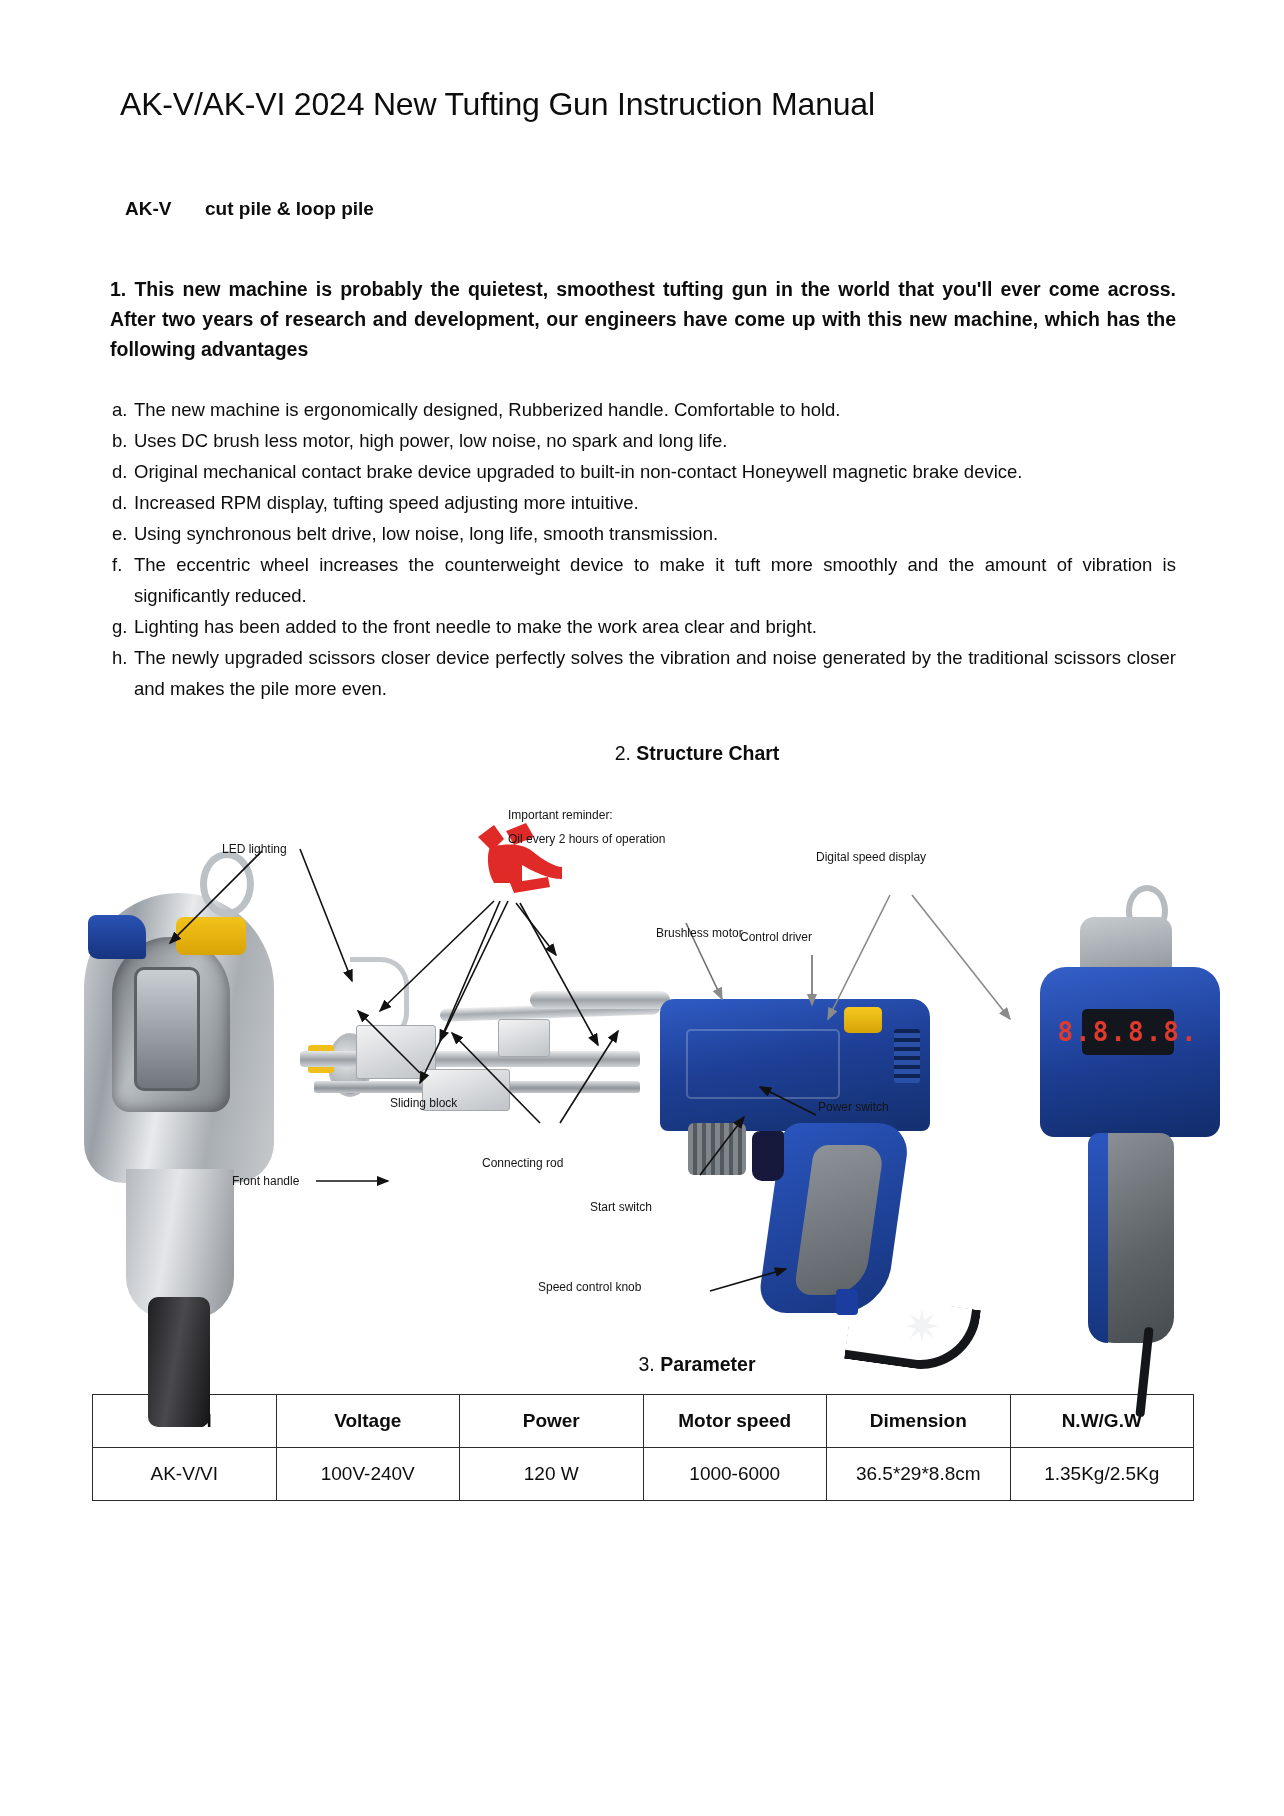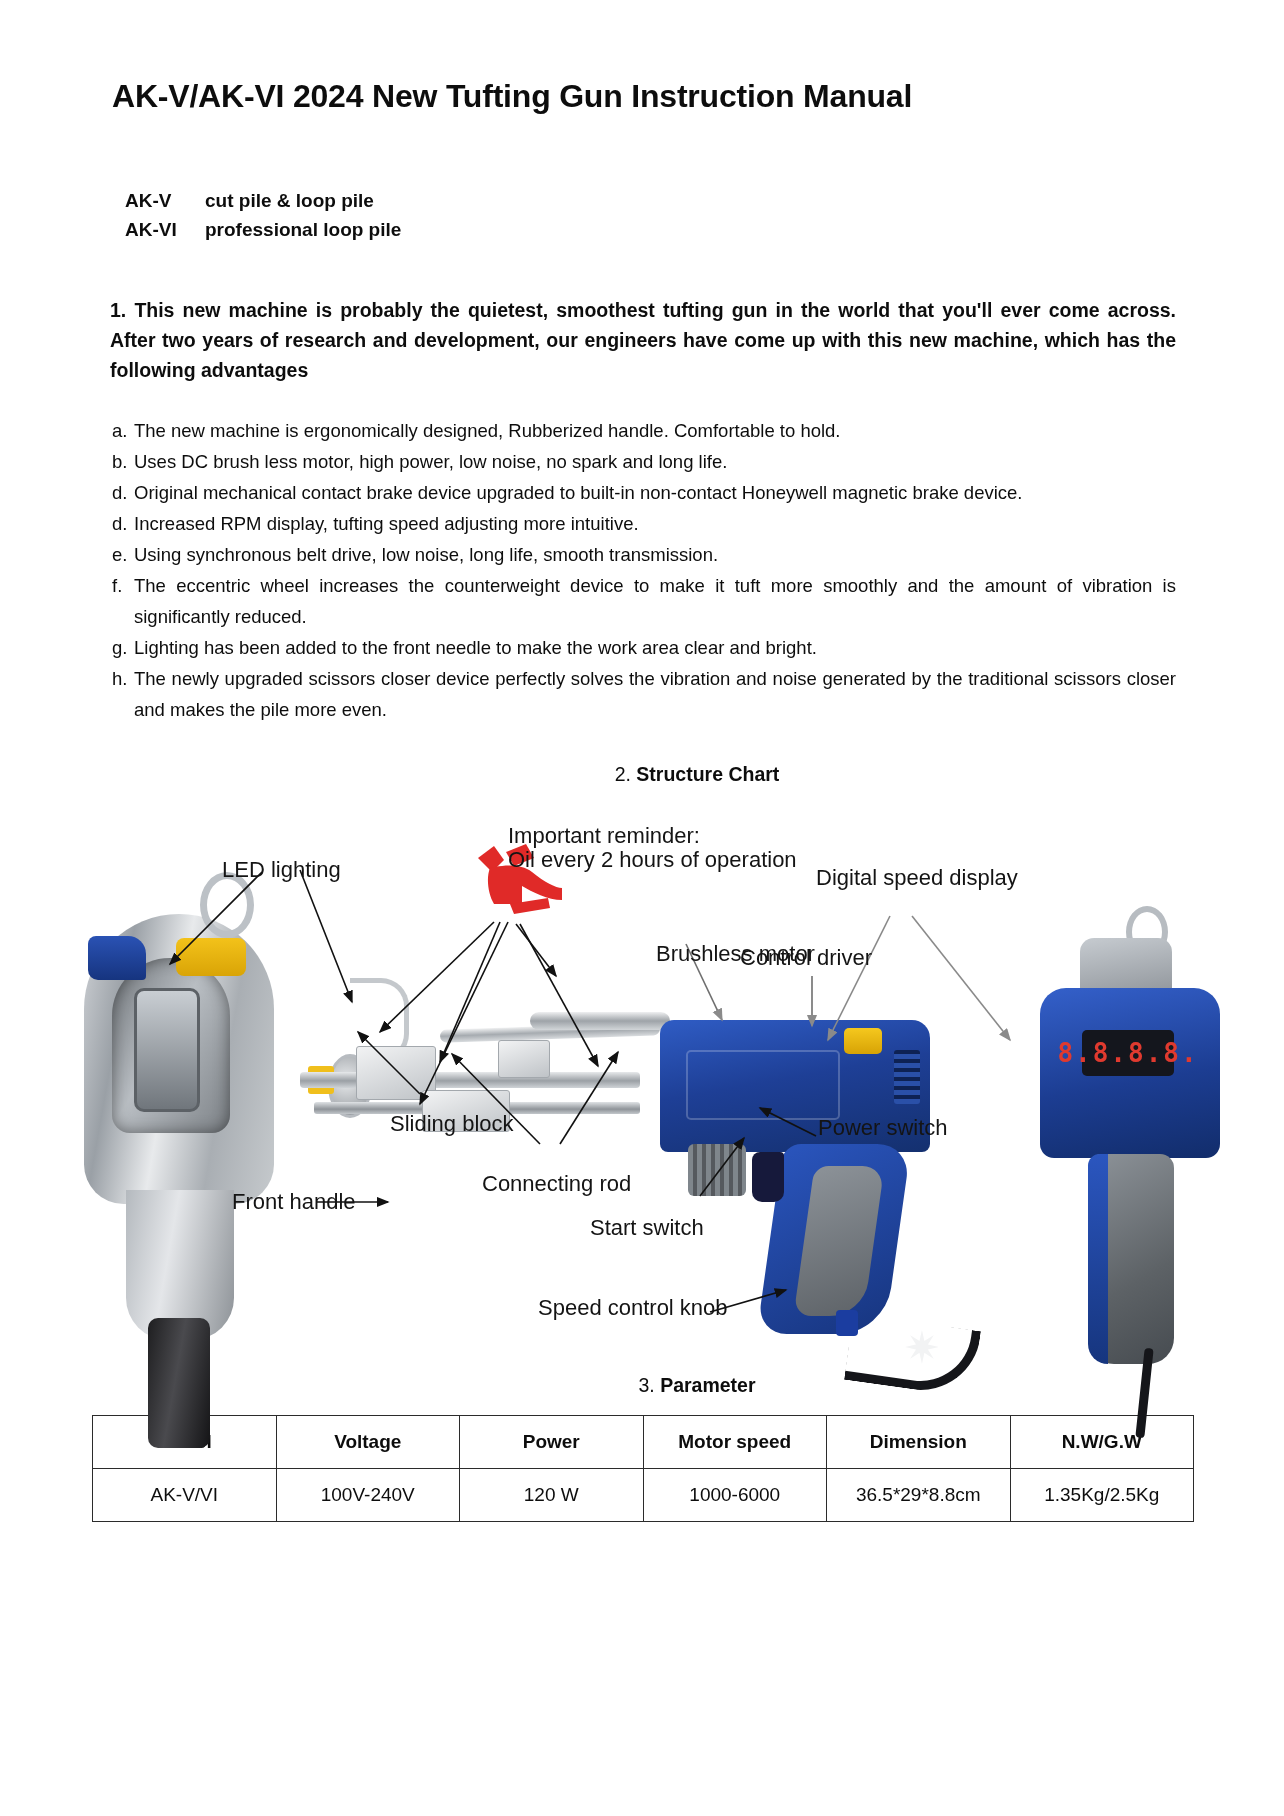--- a/index.html
+++ b/index.html
@@ -19,24 +19,24 @@
     position: relative;
     width: 1284px;
     height: 1816px;
     box-sizing: border-box;
     padding: 0;
   }
 
   
   .doc-title {
     font-size: 32px;
-    font-weight: bold;
+    font-weight: normal;
     letter-spacing: -0.2px;
     text-align: left;
-    margin: 0;
+    margin: 8px;
     padding: 78px 0 0 112px;
   }
 
   
   .model-lines {
     margin: 15px;
     padding: 56px 0 0 110px;
   }
   .model-row {
     display: flex;
@@ -95,21 +95,21 @@
 
   
   .diagram {
     position: relative;
     width: 1284px;
     height: 570px;
     margin-top: 18px;
   }
   .dlabel {
     position: absolute;
-    font-size: 22px;
+    font-size: 12px;
     line-height: 24px;
     color: #141414;
     white-space: nowrap;
   }
 
   
   .photo { position: absolute; }
 
   
   .front-view {
@@ -328,24 +328,20 @@
 <body>
 
 <div class="page">
 
   <h1 class="doc-title">AK-V/AK-VI 2024 New Tufting Gun Instruction Manual</h1>
 
   <div class="model-lines">
     <div class="model-row">
       <span class="model-code">AK-V</span>
       <span class="model-desc">cut pile &amp; loop pile</span>
-    </div>
-    <div class="model-row">
-      <span class="model-code">AK-VI</span>
-      <span class="model-desc">professional loop pile</span>
     </div>
   </div>
 
   <p class="intro">
     <span>1.</span>
     <span>This new machine is probably the quietest, smoothest tufting gun in the world that you'll ever come across. After two years of research and development, our engineers have come up with this new machine, which has the following advantages</span>
   </p>
 
   <div class="features">
     <div class="feature justify">

